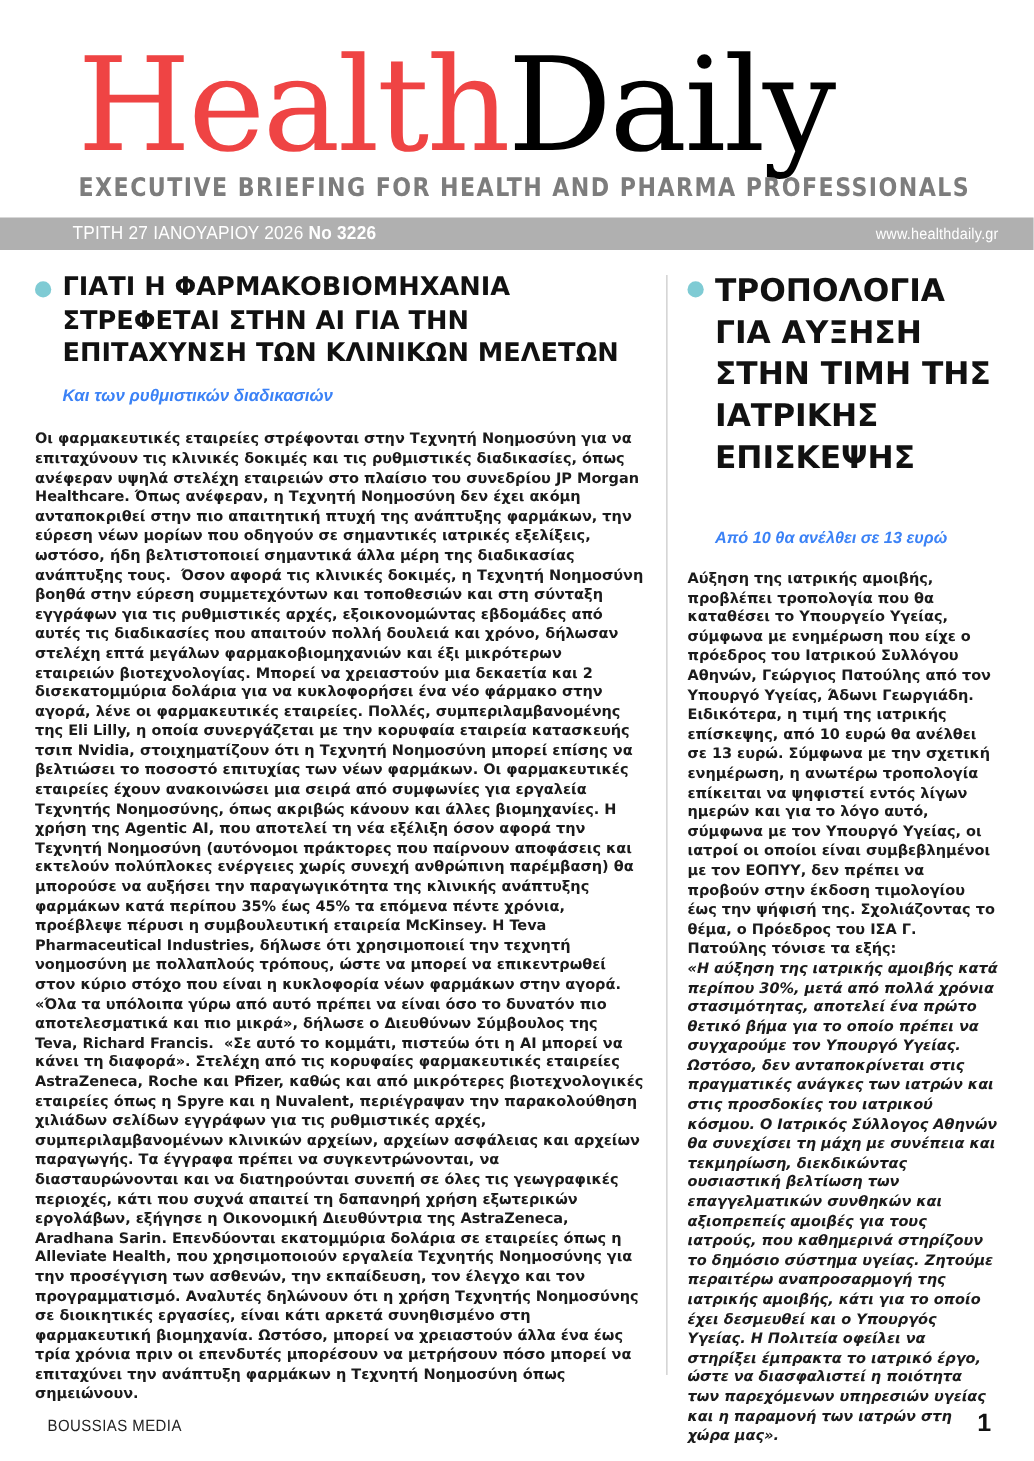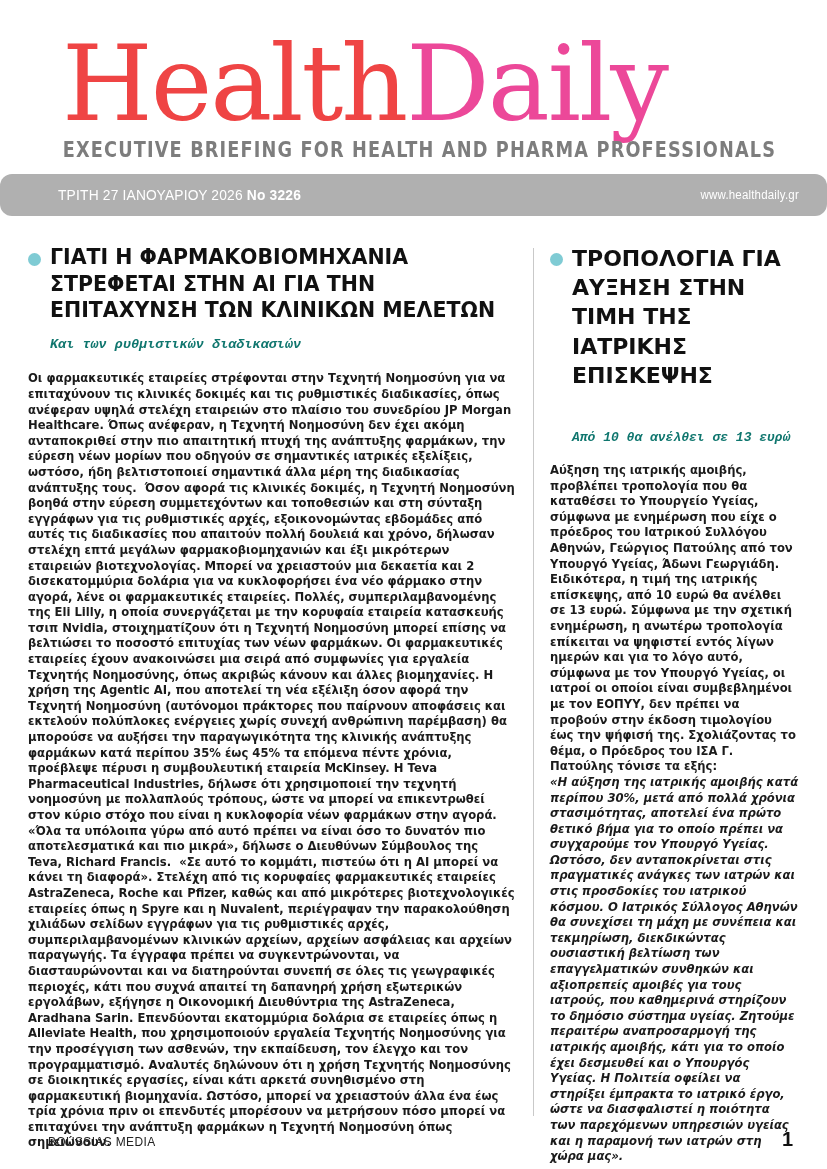--- a/index.html
+++ b/index.html
@@ -34,47 +34,46 @@
     font-size: 104px;
     line-height: 0.98;
     letter-spacing: -2px;
     white-space: nowrap;
     margin: 0;
     padding: 0;
     text-align: left;
     padding-left: 28px;
   }
   .logo .health { color: #ef4444; }
-  .logo .daily  { color: #ec4899; margin-top: 10px; }
+  .logo .daily  { color: #000000; margin-top: 10px; }
 
   .tagline {
     margin: 2px 0 0 0;
     padding-left: 30px;
     text-align: left;
     color: #7d7d7d;
     font-family: "DejaVu Sans Condensed", "Liberation Sans Narrow", "Liberation Sans", sans-serif;
     font-size: 20.5px;
     font-weight: 700;
     letter-spacing: 1.2px;
     transform: scaleX(0.96);
     transform-origin: left center;
     white-space: nowrap;
   }
 
   
   .datebar {
     margin-top: 12px;
-    height: 42px;
+    height: 26px;
     background: #b0b0b0;
     display: flex;
     align-items: center;
     justify-content: space-between;
     padding: 0 28px 0 58px;
     box-sizing: border-box;
-    border-radius: 12px;
   }
   .datebar .left {
     color: #ffffff;
     font-family: "Liberation Sans Narrow", "Liberation Sans", sans-serif;
     font-size: 15px;
     letter-spacing: 0.2px;
     transform: scaleX(0.92);
     transform-origin: left center;
     white-space: nowrap;
   }
@@ -87,21 +86,21 @@
     font-size: 12.5px;
     letter-spacing: 0.2px;
     transform: scaleX(0.92);
     transform-origin: right center;
     white-space: nowrap;
   }
 
   
   .content {
     display: flex;
-    padding: 28px 28px 0 28px;
+    padding: 16px 28px 0 28px;
     box-sizing: border-box;
     height: 900px;
   }
   .col-main {
     width: 505px;
     box-sizing: border-box;
     padding-right: 18px;
   }
   .divider {
     width: 1px;
@@ -133,31 +132,31 @@
   h1.headline {
     margin: 0;
     font-family: "DejaVu Sans", "Liberation Sans", sans-serif;
     font-weight: bold;
     font-size: 20.5px;
     line-height: 1.30;
     color: #111111;
     letter-spacing: 0px;
   }
   h1.headline-side {
-    font-size: 22px;
+    font-size: 25px;
     line-height: 1.33;
   }
   .subhead {
     margin: 12px 0 0 0;
     padding-left: 22px;
-    font-family: Liberation Mono, monospace;
+    font-family: Liberation Sans, sans-serif;
     font-style: italic;
     font-weight: bold;
     font-size: 13.5px;
-    color: #0f766e;
+    color: #3b82f6;
     line-height: 1.3;
   }
   .subhead-side {
     padding-left: 22px;
     font-size: 13px;
     margin-top: 40px;
   }
 
   
   .body-text {
@@ -177,21 +176,21 @@
     white-space: pre-wrap;
   }
   .body-text-side.quote {
     font-style: italic;
     margin-top: 0;
   }
 
   
   .footer {
     position: absolute;
-    left: 14px;
+    left: 4px;
     right: 0;
     bottom: 18px;
     display: flex;
     align-items: baseline;
     justify-content: space-between;
     padding: 0 34px 0 34px;
     box-sizing: border-box;
   }
   .footer .brand {
     font-family: "Liberation Sans Narrow", "Liberation Sans", sans-serif;

